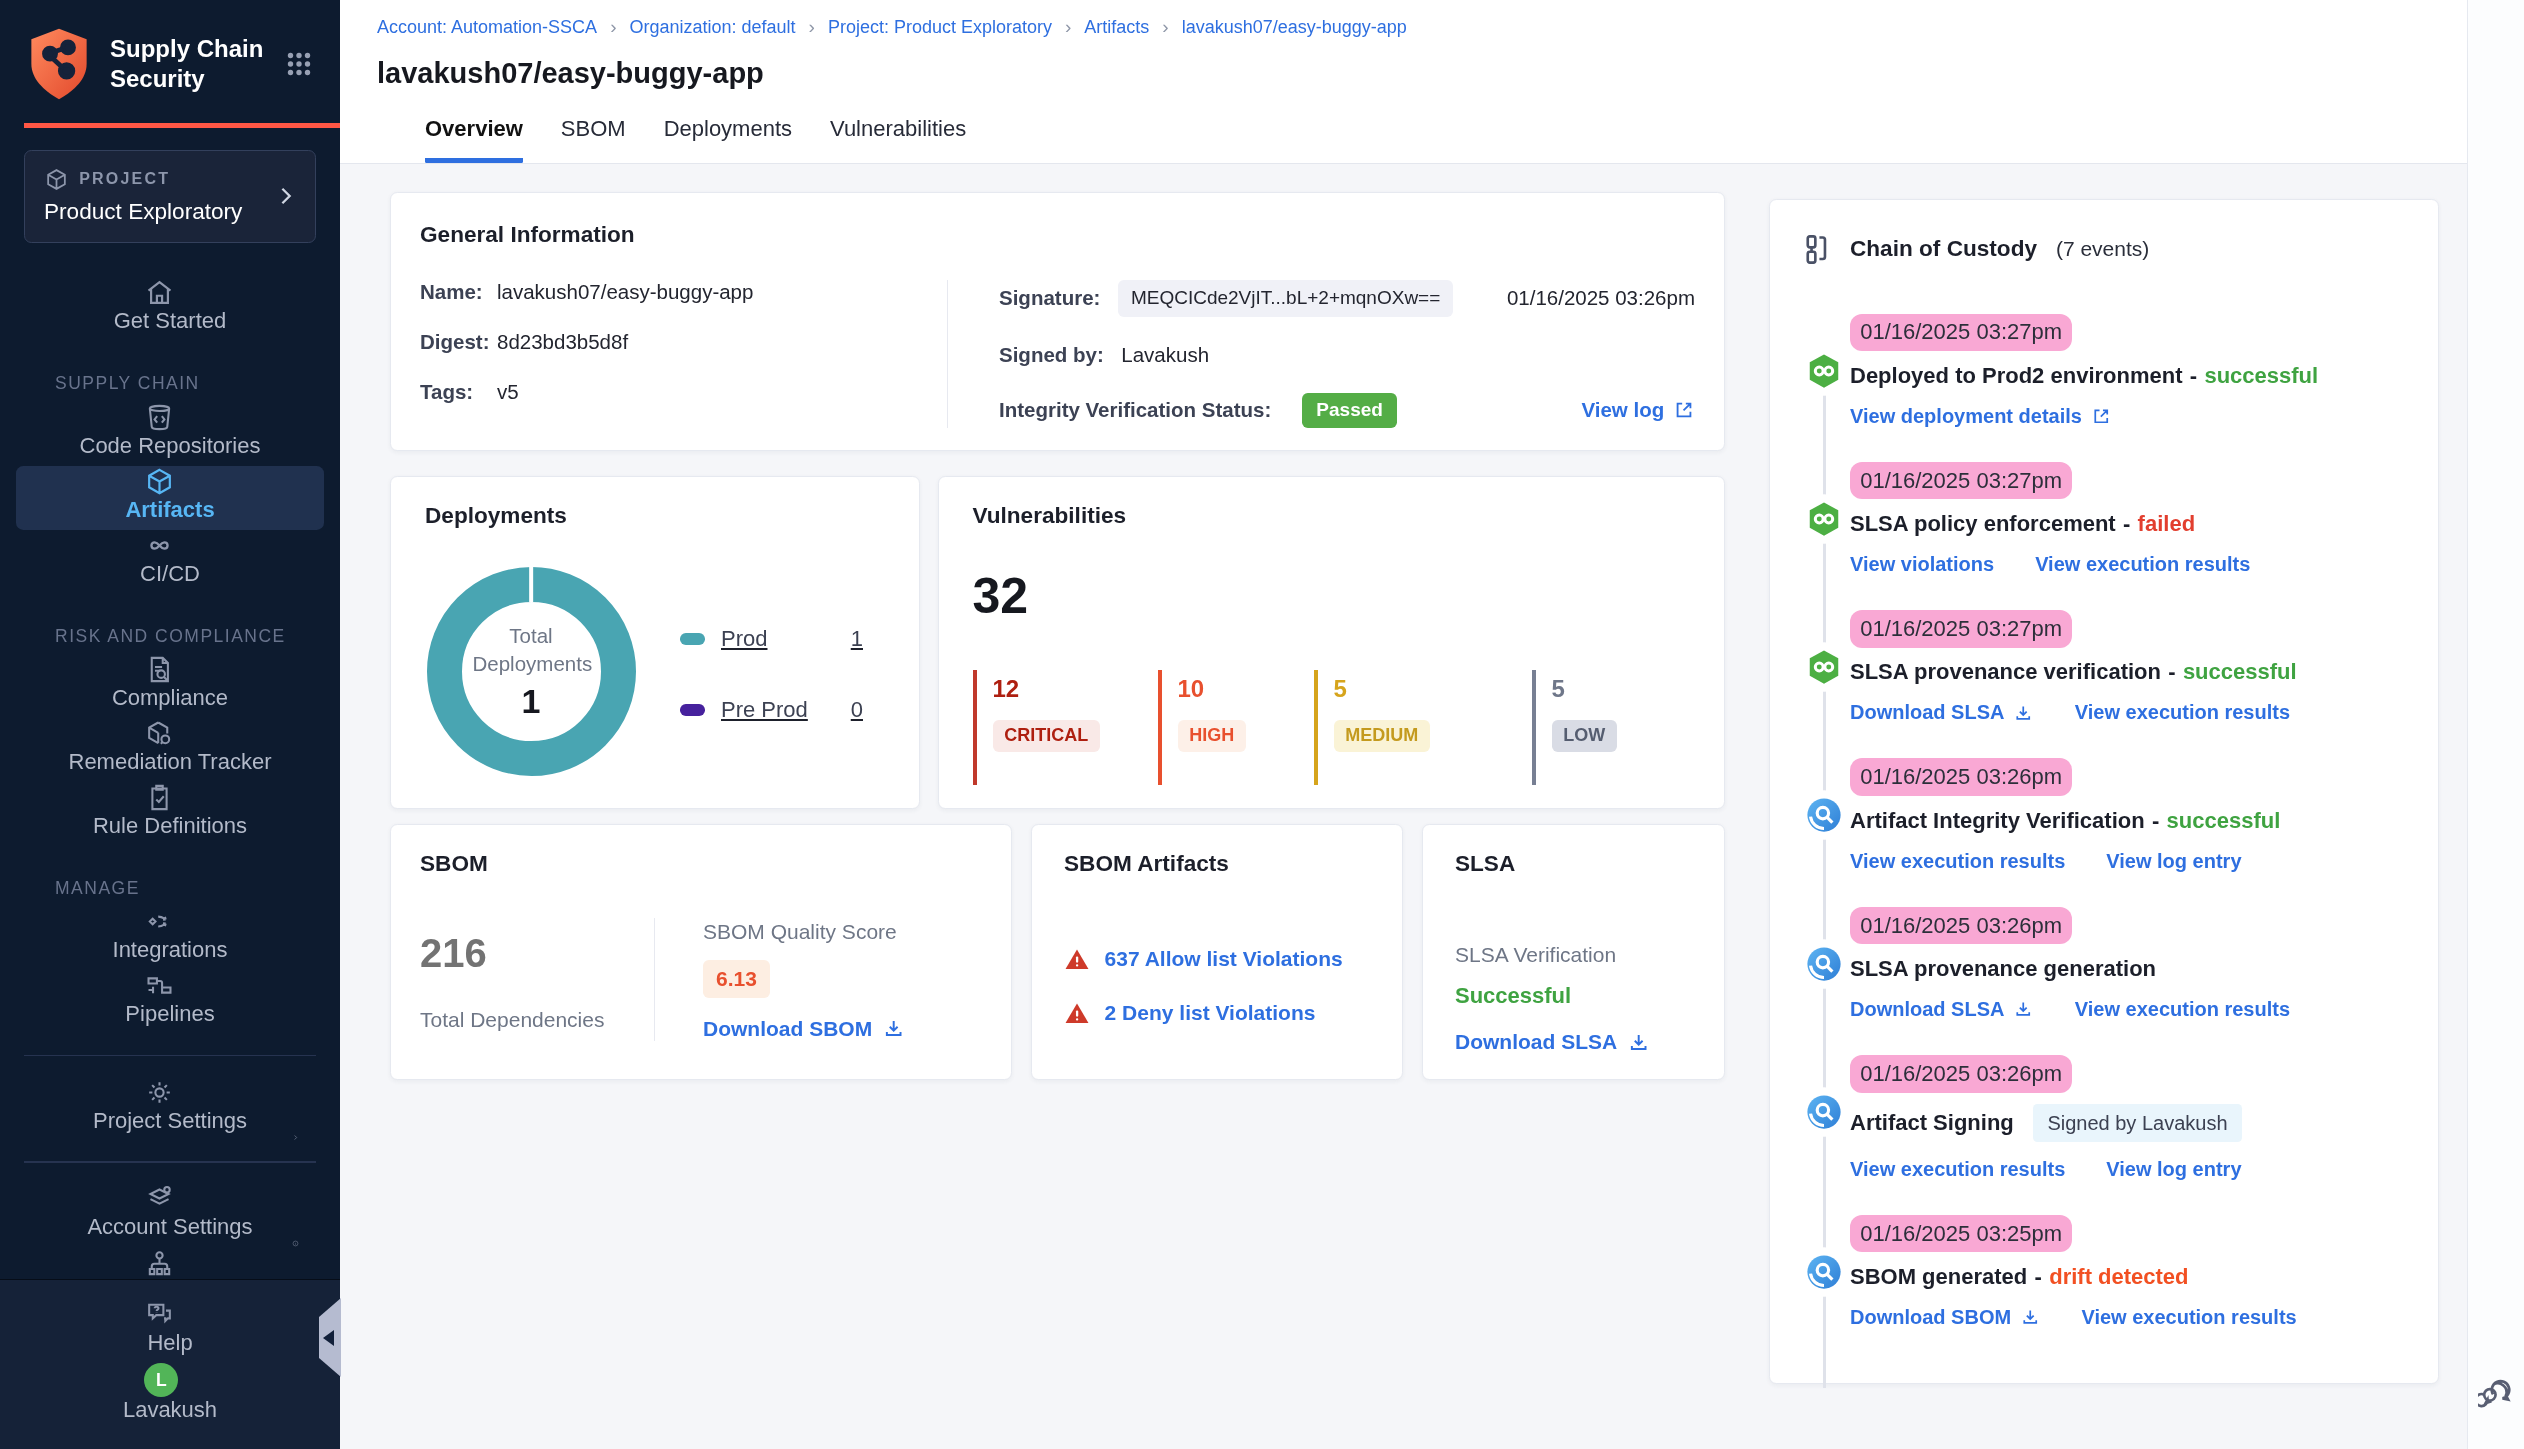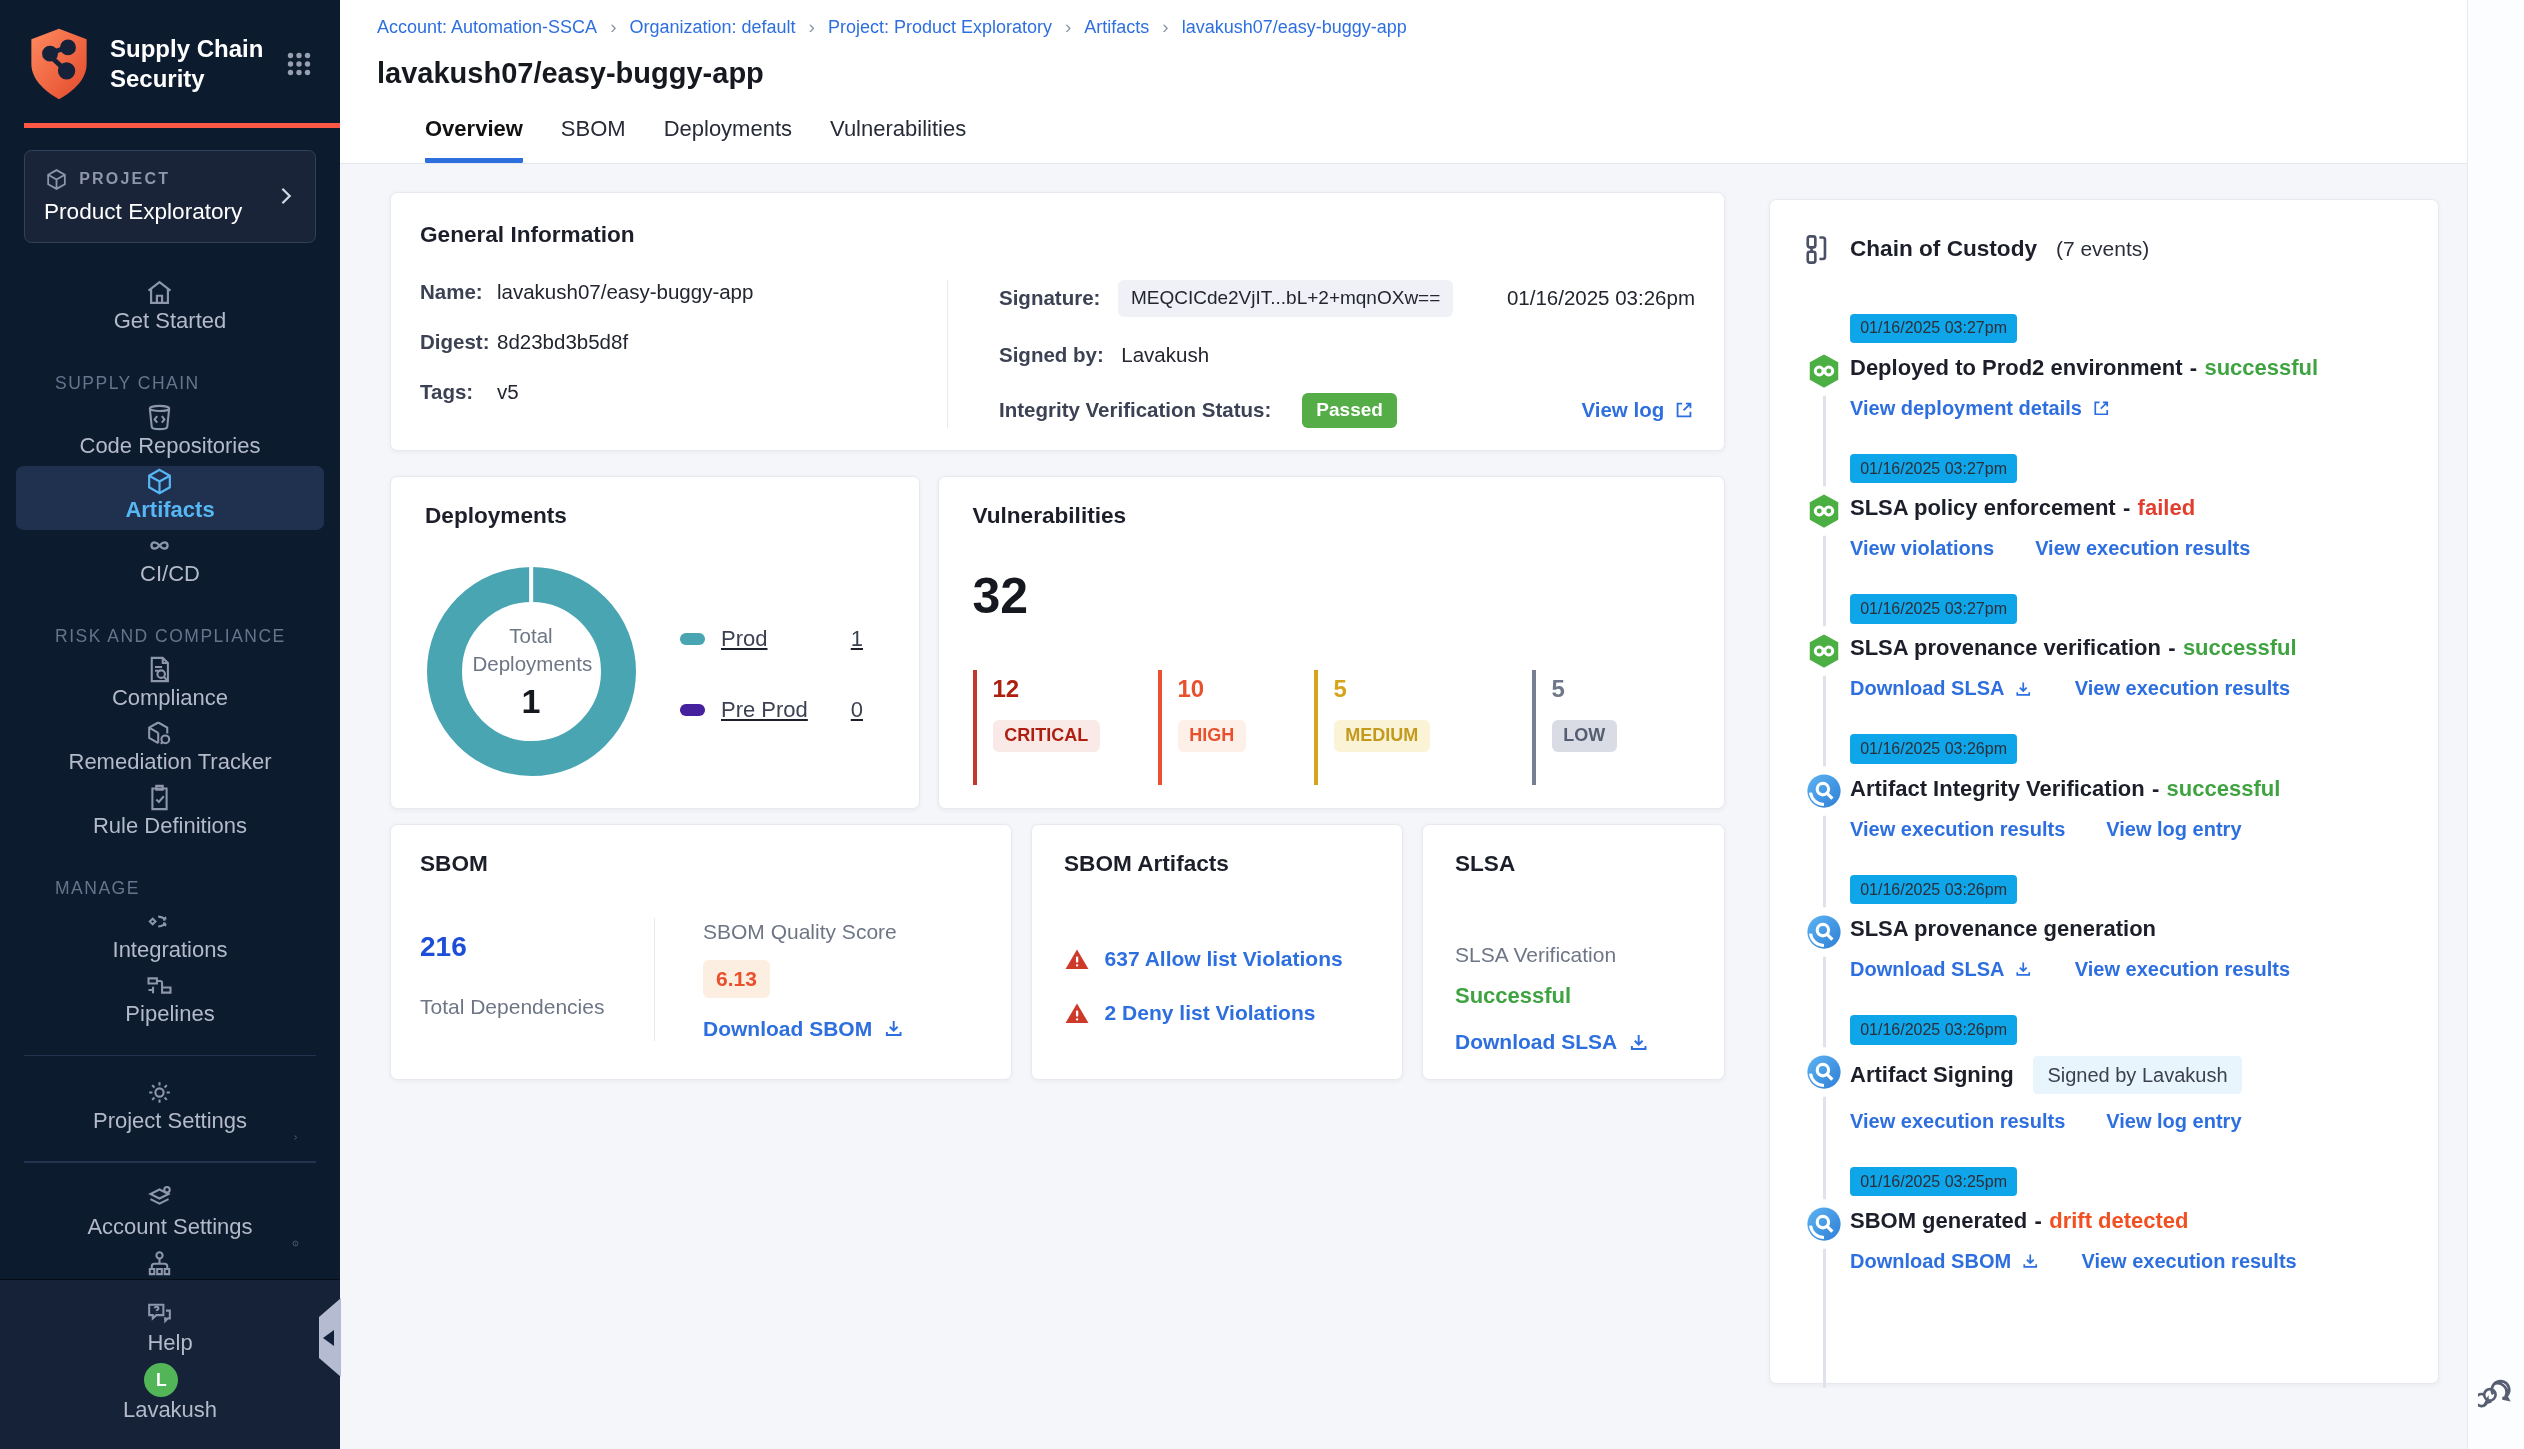--- a/index.html
+++ b/index.html
@@ -124,21 +124,21 @@
   .sev.medium .sev-badge { color:#c49a1e; background:#faf3d6;text-align:center; }
   .sev.low { border-color:#777f93; width:117px; }
   .sev.low .sev-count { color:#6f7789; }
   .sev.low .sev-badge { color:#555d70; background:#d9dce5; }
 
   
   .row3 { display:flex; gap:19px; margin-top:14.6px; }
   .sbom-card { width:622px; flex:0 0 622px; height:256px; padding:26px 29px; }
   .sbom-body { display:flex; margin-top:41px; }
   .sbom-left { width:234px; }
-  .sbom-num { font-size:28px; font-weight:700; color:#1d4ed8; margin-top:13px; }
+  .sbom-num { font-size:40px; font-weight:700; color:#737373; margin-top:13px; }
   .sbom-sub { font-size:21px; color:#6e7686; margin-top:32px; }
   .sbom-div { border-left:1.5px solid #e7e9f0; margin-right:48px; }
   .sbom-right { padding-top:2.9px; }
   .score-label { font-size:21px; color:#6e7686; }
   .score-chip { display:inline-block; margin-top:16px; font-size:21px; font-weight:700; color:#e8502e; background:#fdeee2; border-radius:5.8px; padding:6.6px 13px; }
   .dl-link { display:flex; align-items:center; gap:10.2px; color:#2e6fe0; font-size:21px; font-weight:700; margin-top:19px; text-decoration:none; cursor:pointer; }
   .dl-ic { width:23.4px; height:23.4px; }
 
   .viol-card { width:372px; flex:0 0 372px; height:256px; padding:26px 32px; }
   .viol-list { margin-top:70px; display:flex; flex-direction:column; gap:29px; }
@@ -154,21 +154,21 @@
   .coc-card { width:670px; flex:0 0 670px; height:1185px; margin-top:6.6px; padding:32px 29px; position:relative; }
   .coc-header { display:flex; align-items:center; gap:16px; }
   .coc-ic { width:35px; height:35px; color:#4a5166; flex:0 0 35px; }
   .coc-count { font-size:21px; color:#2a2e3a; font-weight:400; margin-left:2.9px; }
   .events { position:relative; margin-top:47px; }
   .timeline-line { position:absolute; left:24px; top:57px; width:2.9px; height:1017px; background:#dfe2ea; }
   .event { display:flex; margin-bottom:34px; position:relative; }
   .ev-icon { width:51px; flex:0 0 51px; position:relative; }
   .ev-icon svg { width:38px; height:38px; position:absolute; left:5.8px; top:38px; box-shadow:0 0 0 5.8px #fff; border-radius:50%; background:#fff;}
   .ev-body { flex:1; }
-  .ts-chip { display:inline-block; background:#0ea5e9; color:#2c2f3a; font-size:16px; border-radius:4px; padding:5.8px 10.2px; }
+  .ts-chip { display:inline-block; background:#f9a8d4; color:#2c2f3a; font-size:22px; border-radius:12px; padding:5.8px 10.2px; }
   .ev-title-row { display:flex; align-items:center; margin-top:11.7px; font-size:22px; }
   .ev-title { font-weight:700; color:#1c1f2a; }
   .ev-dash { margin:0 7.3px; font-weight:700; color:#1c1f2a; }
   .ev-status { font-weight:700; }
   .ev-status.green { color:#3fa341; }
   .ev-status.red { color:#e23e2e; }
   .ev-status.orange { color:#f25022; }
   .signed-chip { background:#e9f5fc; color:#3c4152; font-size:20px; border-radius:4.4px; padding:7.3px 14.6px; margin-left:19px; }
   .ev-links { display:flex; align-items:center; gap:41px; margin-top:16px; }
   .ev-link { display:flex; align-items:center; gap:8.8px; color:#2e6fe0; font-size:20px; font-weight:700; text-decoration:none; cursor:pointer; }

